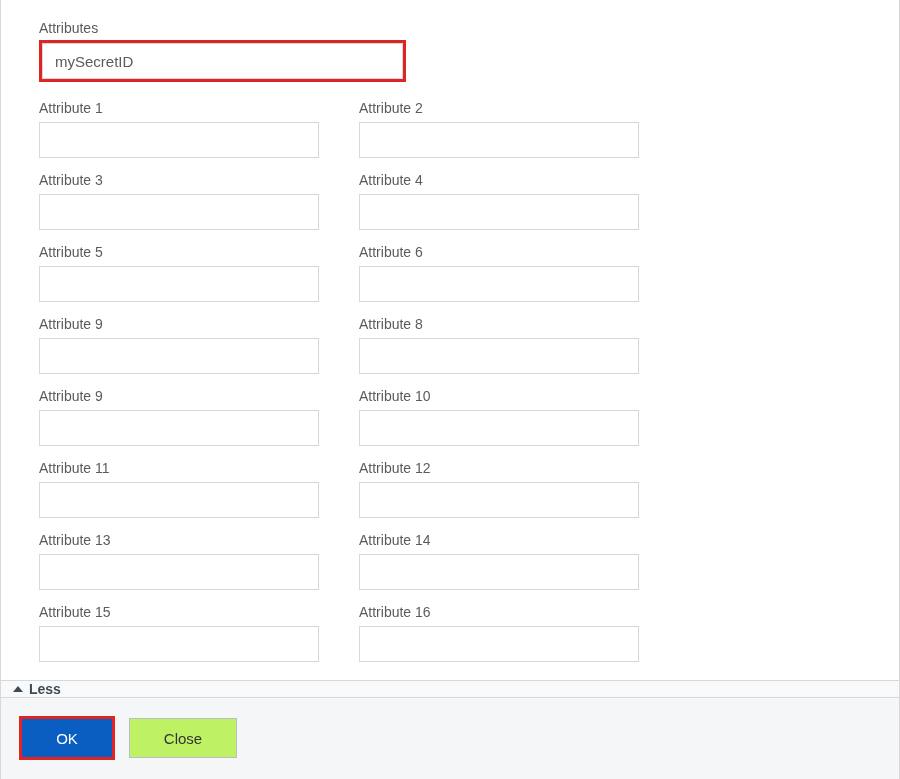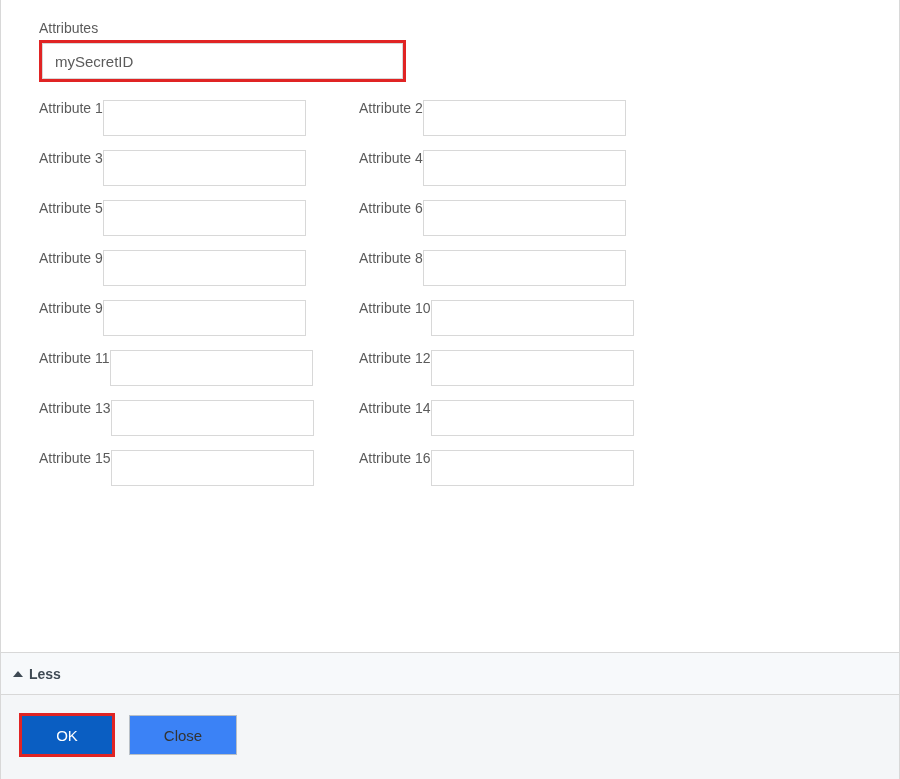--- a/index.html
+++ b/index.html
@@ -3,30 +3,30 @@
 <meta charset="utf-8">
 <style>
   * { box-sizing: border-box; margin: 0; padding: 0; font-family: "Segoe UI", -apple-system, Helvetica, Arial, sans-serif; }
   body { background: #fff; color: #333; font-size: 14px; }
   .container { width: 900px; height: 779px; border-left: 1px solid #d8d8d8; border-right: 1px solid #d8d8d8; display: flex; flex-direction: column; position: relative; }
   .content { padding: 4px 38px 18px 38px; flex: 1; }
   .section-label { color: #5b5b5b; font-size: 14px; margin: 16px 0 4px 0; }
   .primary-input-wrap { width: 367px; border: 3px solid #e02424; padding: 0; margin-bottom: 18px; }
   .primary-input { width: 100%; height: 36px; border: 1px solid #d8d8d8; padding: 0 12px; font-size: 15px; color: #5b5b5b; background: #fff; outline: none; }
   .attr-grid { display: grid; grid-template-columns: 280px 280px; column-gap: 40px; row-gap: 14px; }
-  .attr-field { display: flex; flex-direction: row; }
+  .attr-field { display: flex; flex-direction: column; }
   .attr-label { color: #5b5b5b; font-size: 14px; margin-bottom: 6px; }
   .attr-input { height: 36px; border: 1px solid #d8d8d8; background: #fff; padding: 0 10px; font-size: 14px; color: #333; outline: none; }
   .less-bar { height: 42px; background: #f7f9fb; border-top: 1px solid #d8d8d8; display: flex; align-items: center; padding: 0 12px; color: #3f4a54; font-weight: 700; font-size: 14px; cursor: pointer; }
   .less-bar .arrow { display: inline-block; width: 0; height: 0; border-left: 5px solid transparent; border-right: 5px solid transparent; border-bottom: 6px solid #3f4a54; margin-right: 6px; }
   .footer { background: #f4f6f8; border-top: 1px solid #d8d8d8; padding: 18px 18px 22px 18px; display: flex; gap: 14px; align-items: center; }
   .btn { height: 40px; min-width: 88px; font-size: 15px; display: inline-flex; align-items: center; justify-content: center; cursor: pointer; }
   .btn-primary-wrap { border: 3px solid #e02424; }
   .btn-primary { background: #0a5ec2; color: #fff; border: none; width: 90px; height: 38px; }
-  .btn-secondary { background: #3b82f6; color: #333; border: 1px solid #b8bfc6; width: 108px; height: 40px; }
+  .btn-secondary { background: #bef264; color: #333; border: 1px solid #b8bfc6; width: 108px; height: 40px; }
 </style>
 </head>
 <body>
 
 <div class="container">
 
   <div class="content">
 
     <div class="section-label">Attributes</div>
 

